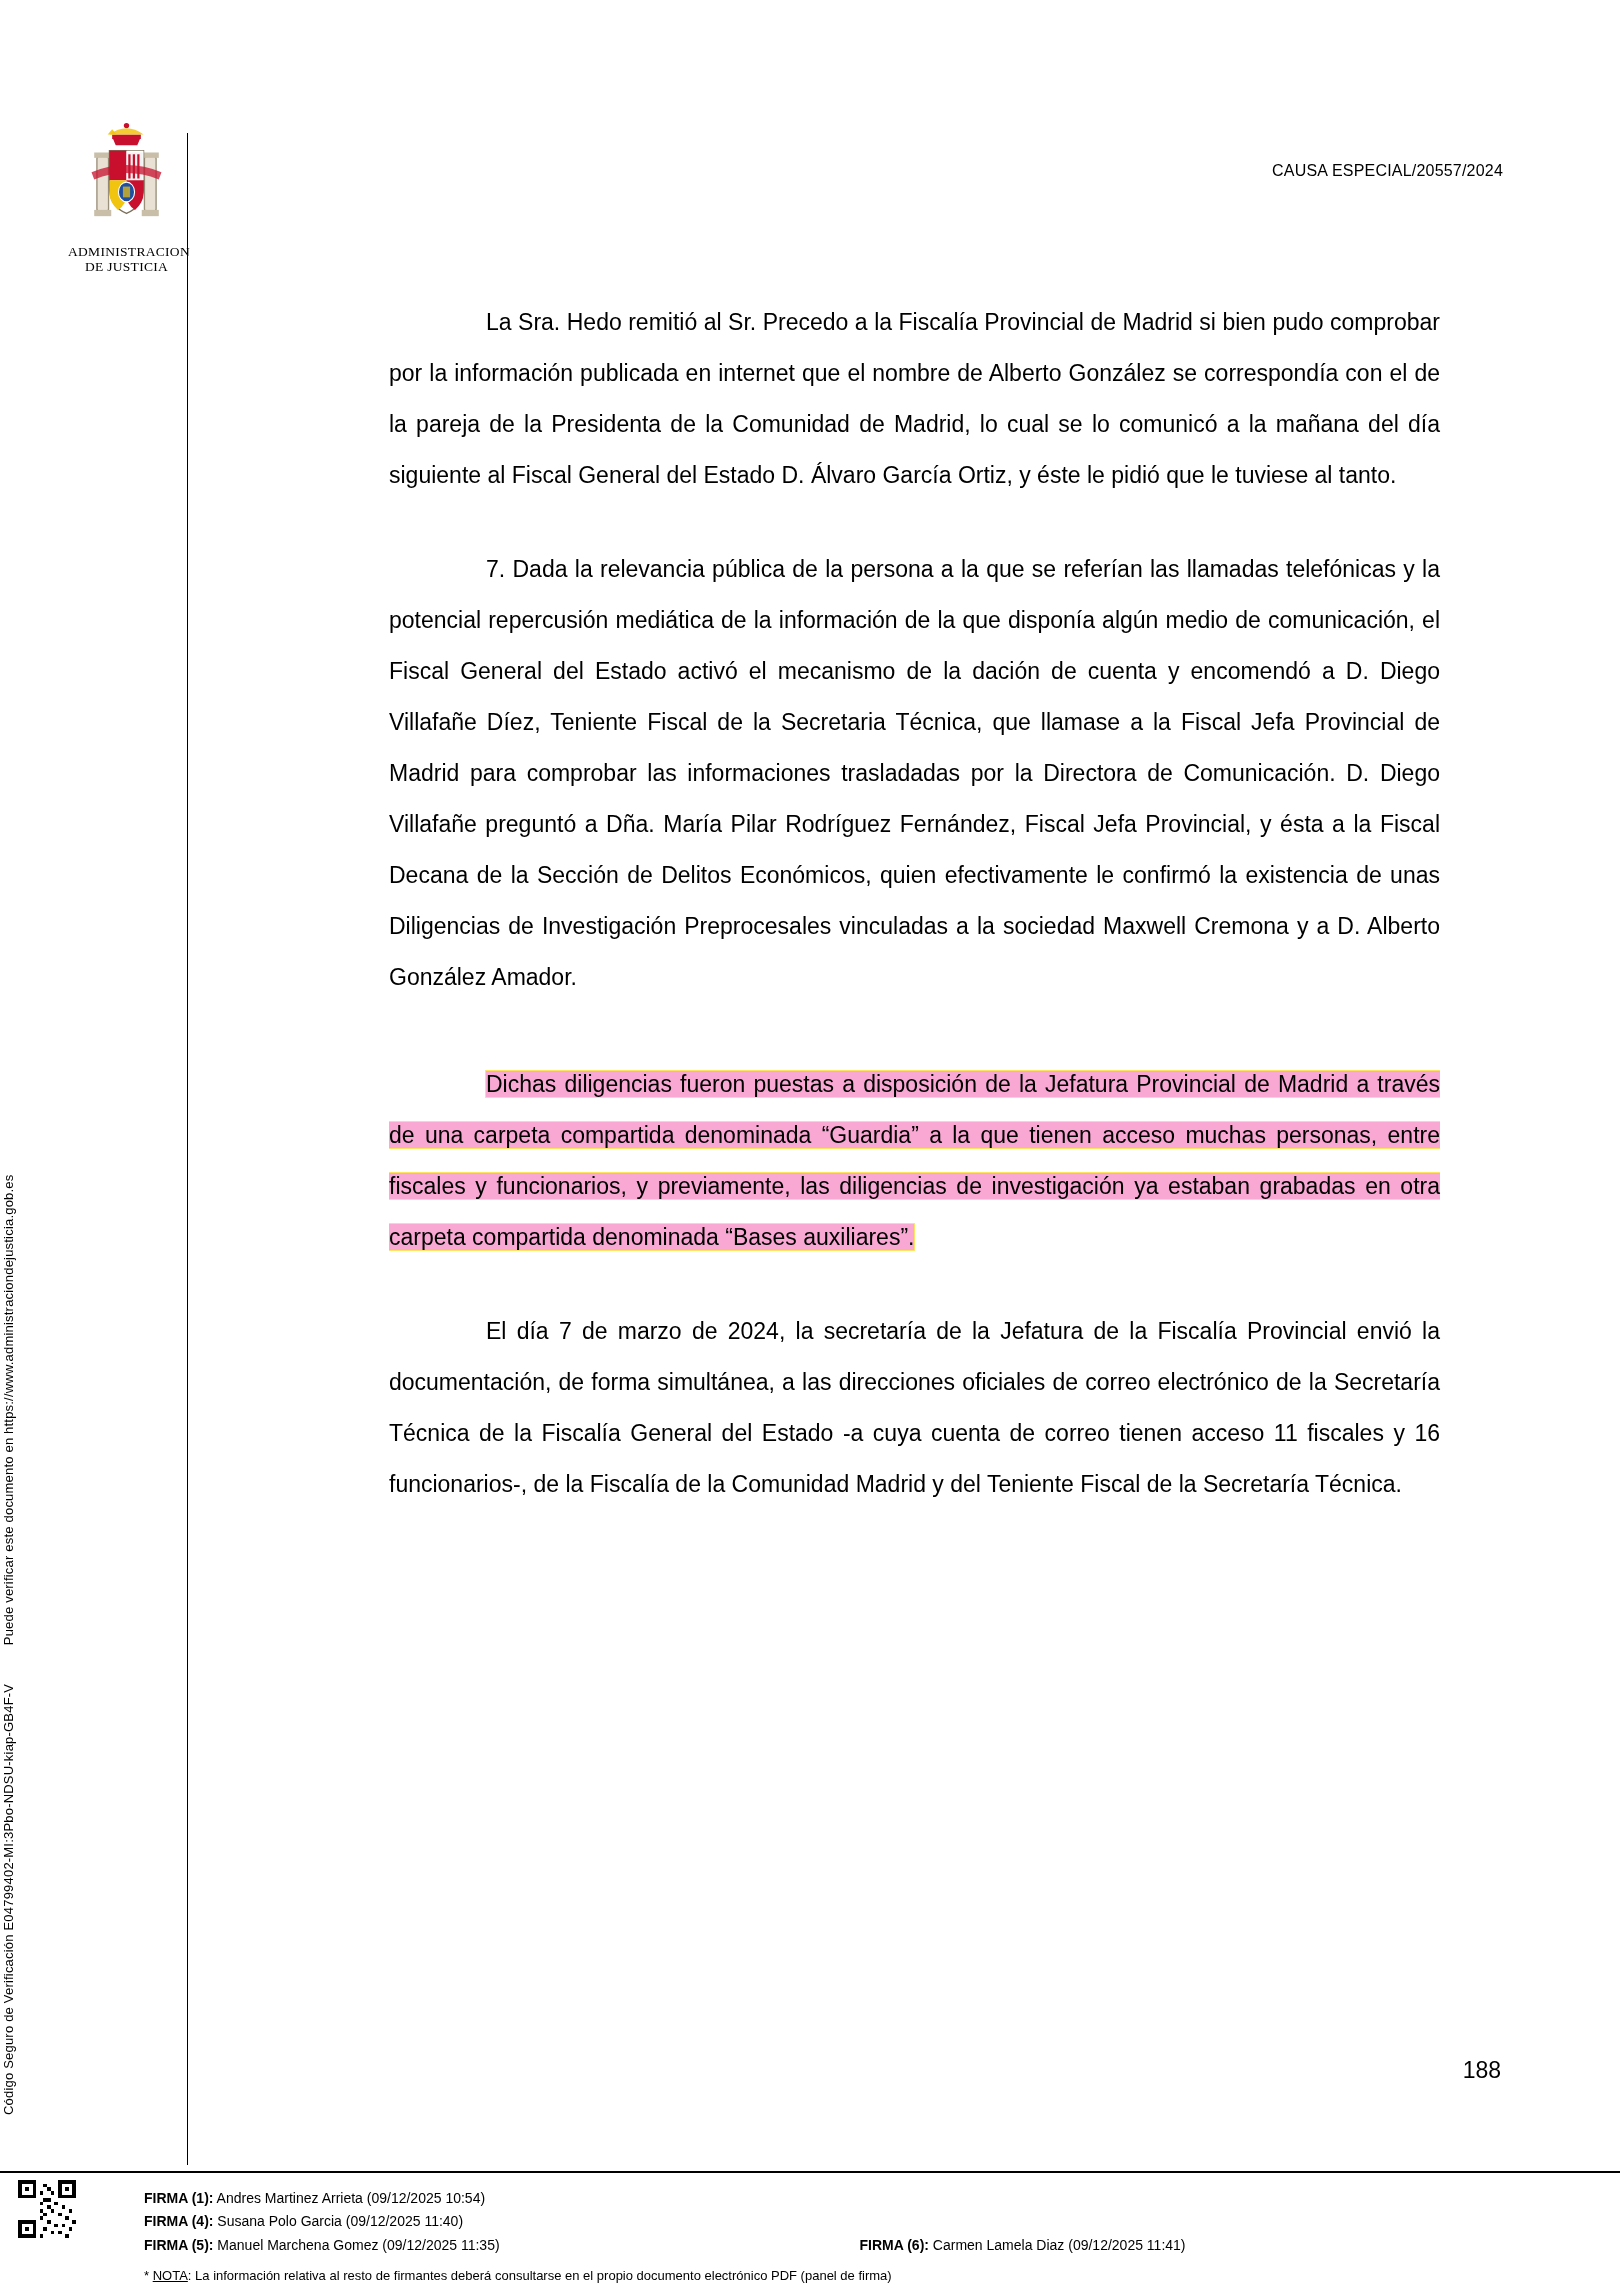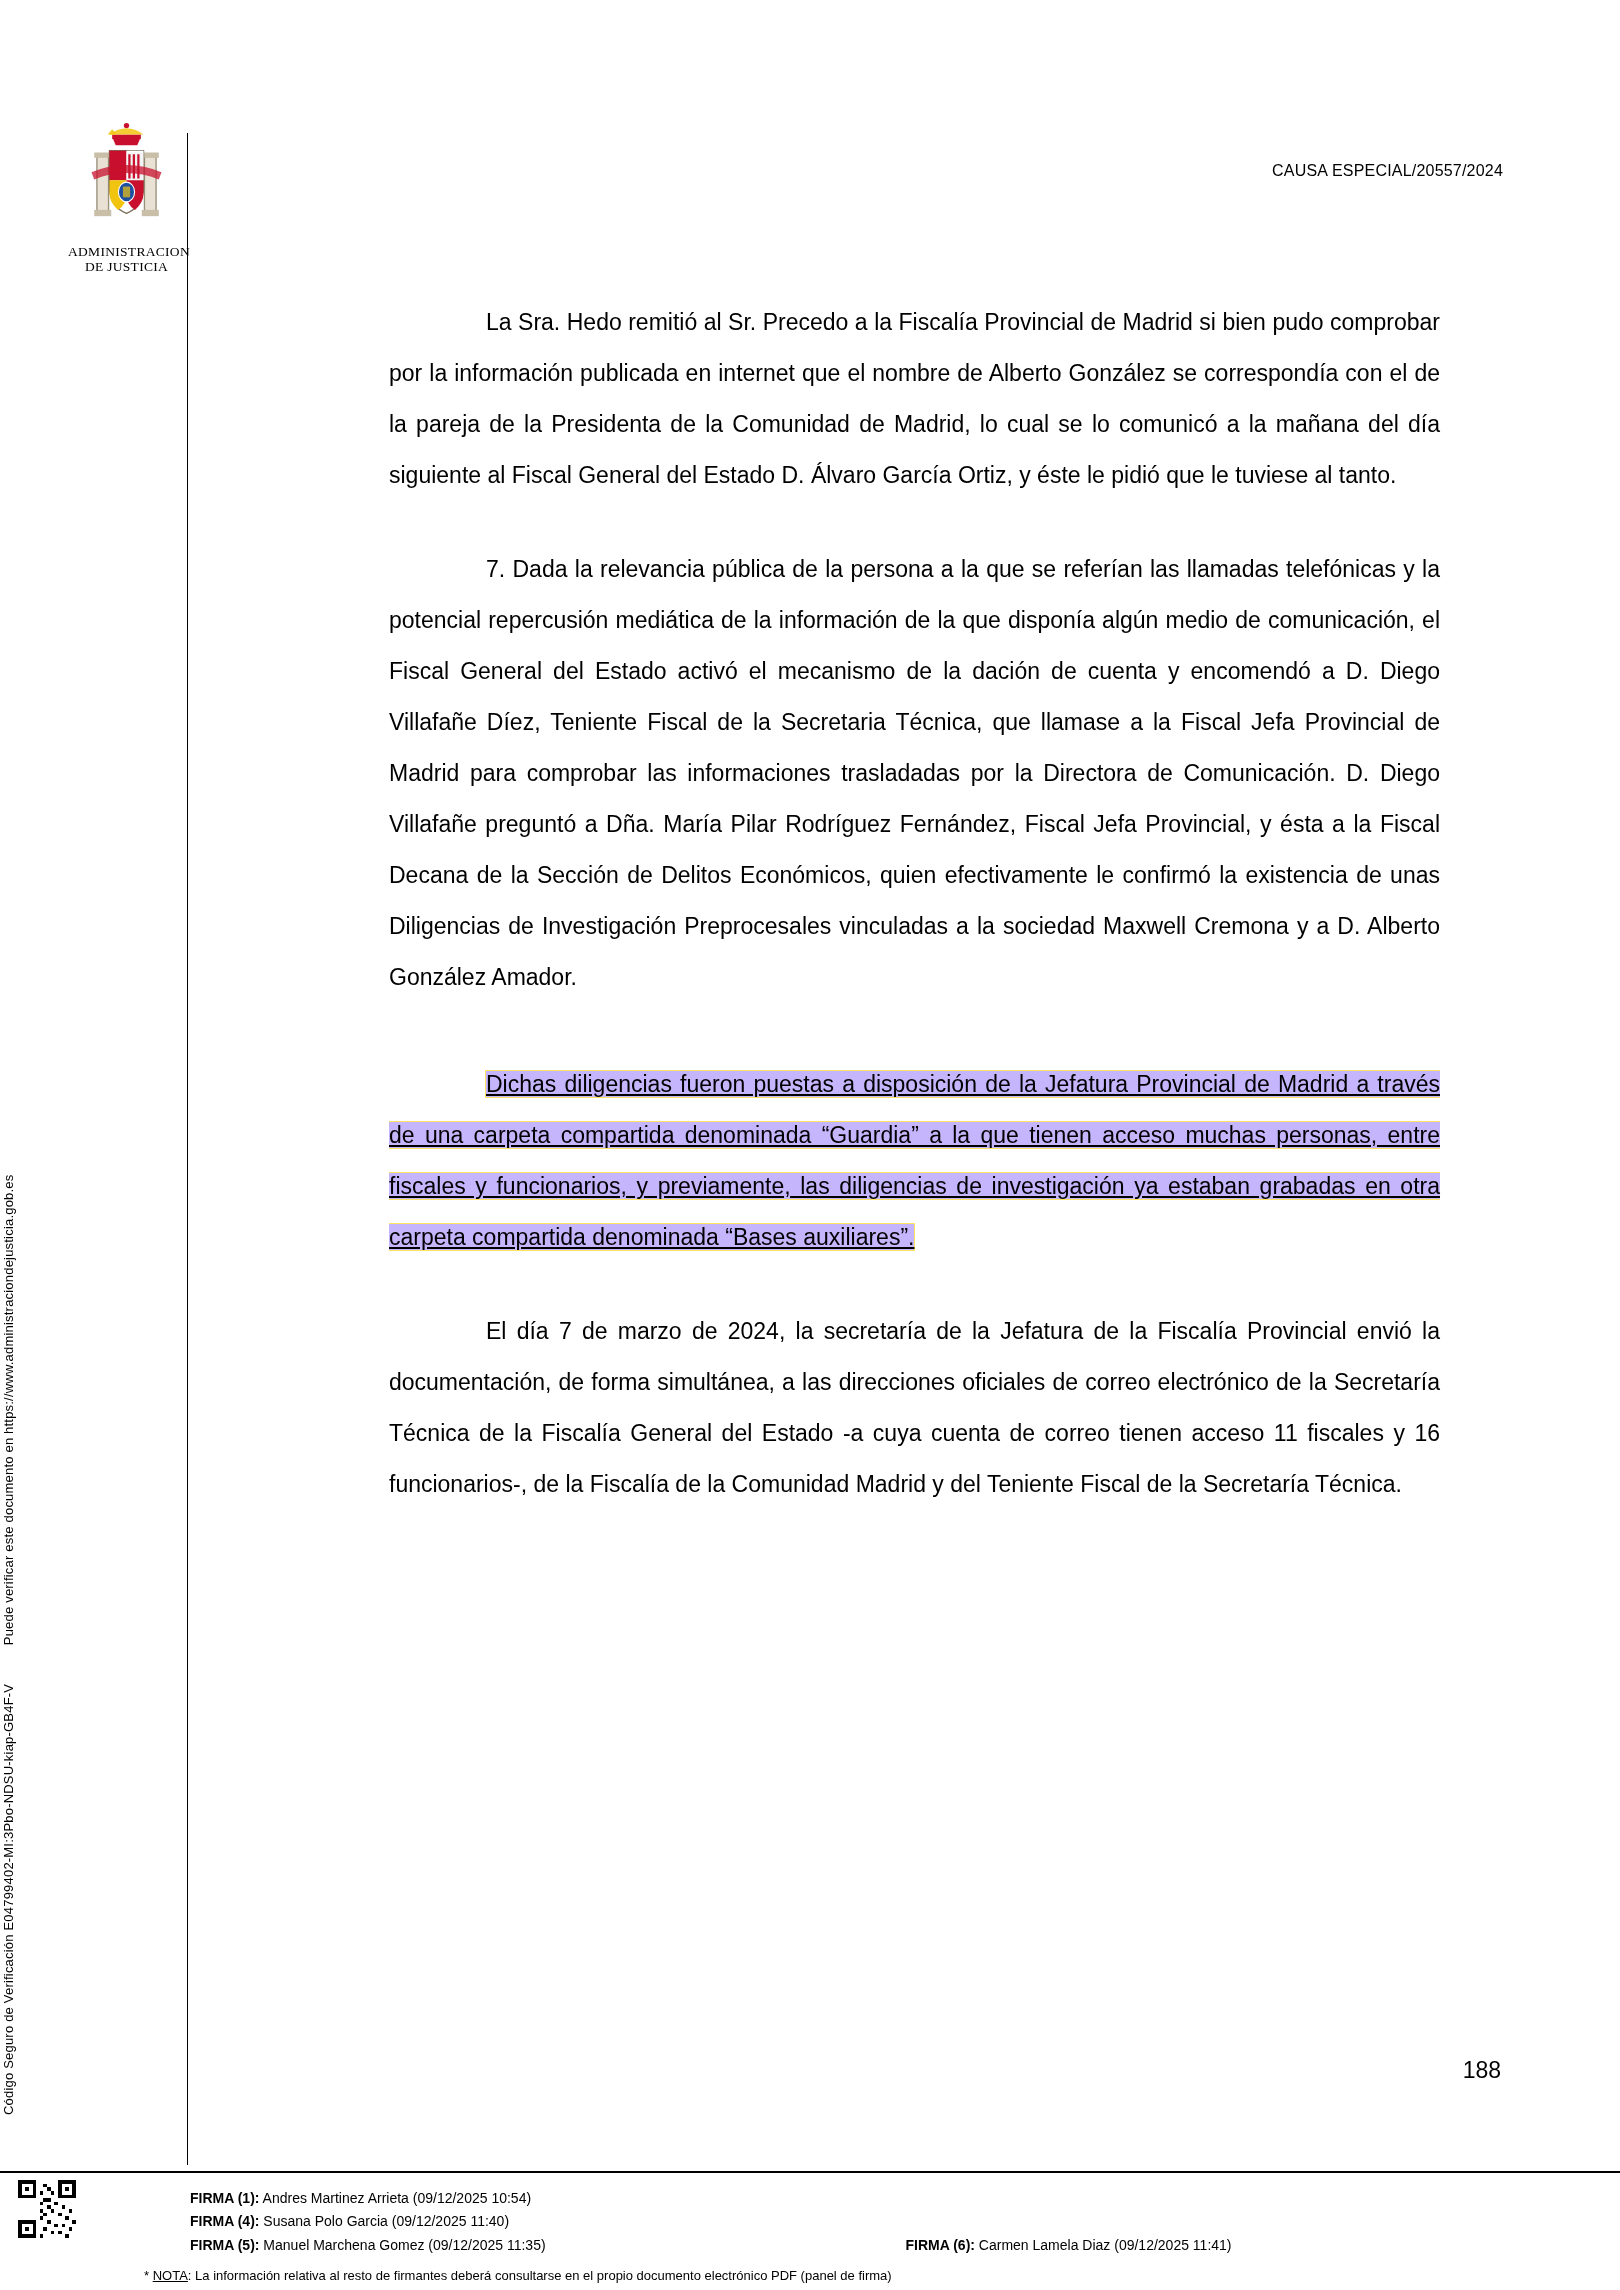--- a/index.html
+++ b/index.html
@@ -94,23 +94,22 @@
   p.para {
     margin: 0 0 0 0;
     font-size: 23px;
     line-height: 51px;
     text-align: justify;
     text-justify: inter-word;
     text-indent: 97px;
   }
   p.para + p.para { margin-top: 43px; }
   .hl {
-    background: #c4b5fd;
+    background: #f9a8d4;
     box-shadow: 0 0 0 0.9px #ffe14d;
-    text-decoration: underline;
   }
   .hl-block {
     margin-top: 56px;
   }
   .hl-block p {
     margin: 0;
     font-size: 23px;
     line-height: 51px;
     text-align: justify;
     text-indent: 97px;
@@ -140,21 +139,20 @@
     width: 1431px;
     font-size: 14px;
     line-height: 23.4px;
   }
   .sig-row {
     display: flex;
   }
   .sig-col {
     width: 50%;
     white-space: nowrap;
-    margin-left: 46px;
   }
   .sig-col b { font-weight: bold; }
   .note {
     margin-top: 6.3px;
     font-size: 13px;
   }
   .note .star { }
   .note u { text-decoration: underline; }
 </style>
 </head>

